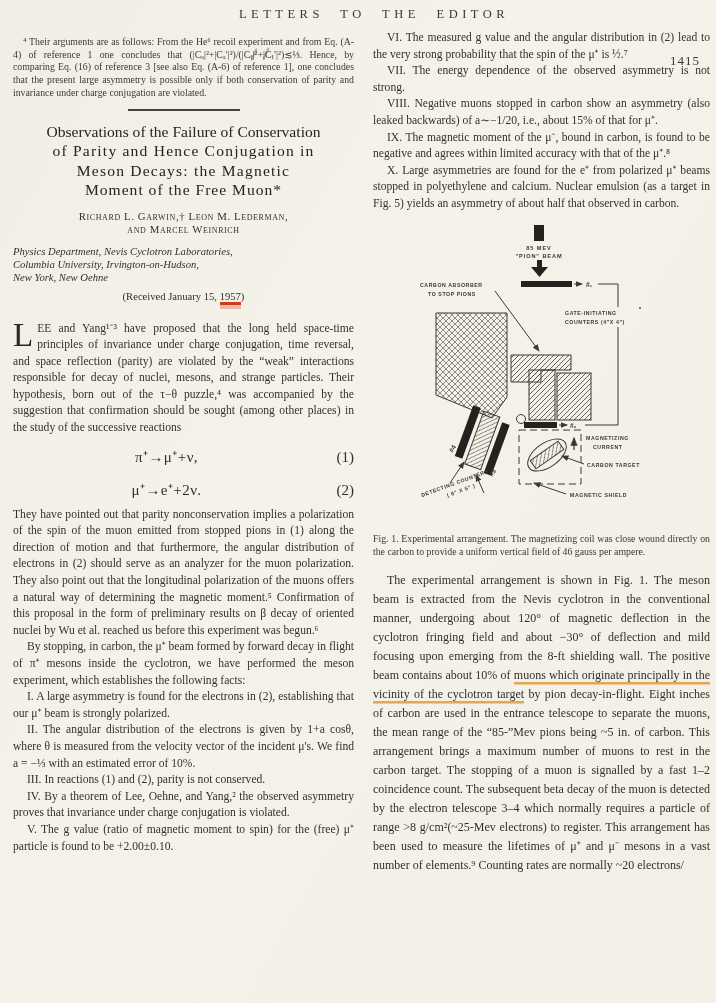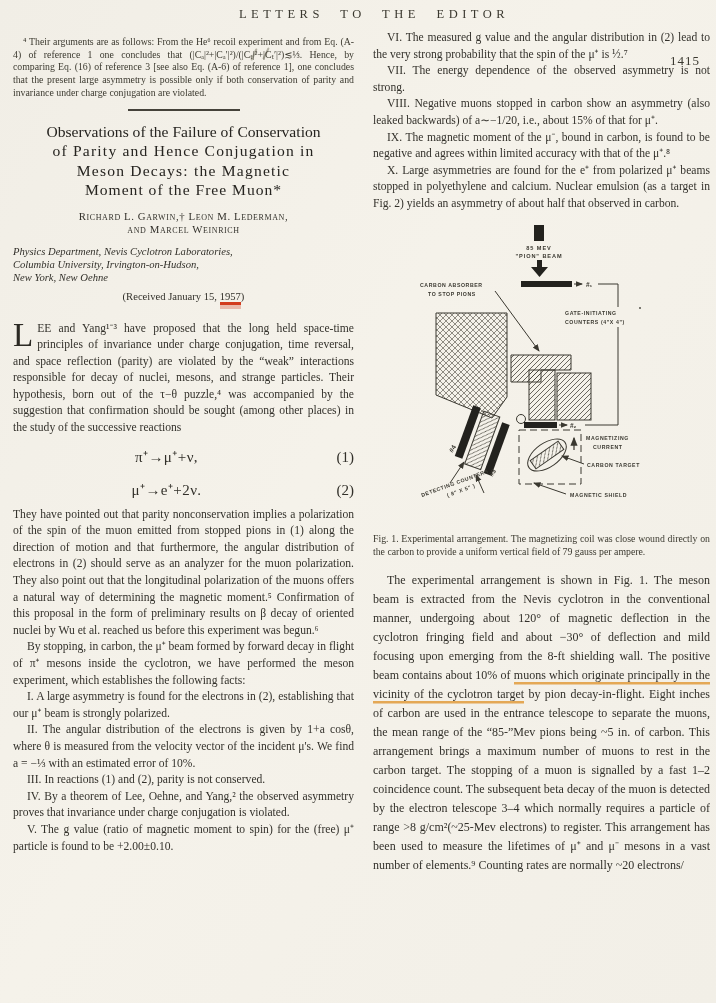--- a/index.html
+++ b/index.html
@@ -96,21 +96,21 @@
   <p class="body-text">III. In reactions (1) and (2), parity is not conserved.</p>
   <p class="body-text">IV. By a theorem of Lee, Oehne, and Yang,² the observed asymmetry proves that invariance under charge conjugation is violated.</p>
   <p class="body-text">V. The g value (ratio of magnetic moment to spin) for the (free) μ⁺ particle is found to be +2.00±0.10.</p>
 </div>
 
 <div class="col col-right">
   <p class="body-text">VI. The measured g value and the angular distribution in (2) lead to the very strong probability that the spin of the μ⁺ is ½.⁷</p>
   <p class="body-text">VII. The energy dependence of the observed asymmetry is not strong.</p>
   <p class="body-text">VIII. Negative muons stopped in carbon show an asymmetry (also leaked backwards) of a∼−1/20, i.e., about 15% of that for μ⁺.</p>
   <p class="body-text">IX. The magnetic moment of the μ⁻, bound in carbon, is found to be negative and agrees within limited accuracy with that of the μ⁺.⁸</p>
-  <p class="body-text">X. Large asymmetries are found for the e⁺ from polarized μ⁺ beams stopped in polyethylene and calcium. Nuclear emulsion (as a target in Fig. 2) yields an asymmetry of about half that observed in carbon.</p>
+  <p class="body-text">X. Large asymmetries are found for the e⁺ from polarized μ⁺ beams stopped in polyethylene and calcium. Nuclear emulsion (as a target in Fig. 5) yields an asymmetry of about half that observed in carbon.</p>
 
   <div class="figure-wrap">
   <svg viewBox="0 0 336 296" width="336" height="296">
     <defs>
       <pattern id="cross6" width="6" height="6" patternUnits="userSpaceOnUse">
         <path d="M0 0 L6 6 M6 0 L0 6" stroke="#4a473d" stroke-width="0.6"></path>
       </pattern>
       <pattern id="diag5" width="5" height="5" patternUnits="userSpaceOnUse">
         <path d="M0 5 L5 0" stroke="#45423a" stroke-width="0.8"></path>
       </pattern>
@@ -173,15 +173,15 @@
     <text class="fig-num" x="114" y="250" transform="rotate(-55 118 247)">#3</text>
     <line x1="76" y1="258" x2="90" y2="237" stroke="#3a3830" stroke-width="1" marker-end="url(#ah)"></line>
     <line x1="110" y1="268" x2="102" y2="250" stroke="#3a3830" stroke-width="1" marker-end="url(#ah)"></line>
     <g transform="translate(48,272) rotate(-20)">
       <text class="fig-label-s" x="0" y="0">DETECTING COUNTERS</text>
       <text class="fig-label-s" x="24" y="9">( 8" X 5" )</text>
     </g>
   </svg>
   </div>
 
-  <p class="caption">Fig. 1. Experimental arrangement. The magnetizing coil was close wound directly on the carbon to provide a uniform vertical field of 79 gauss per ampere.</p>
+  <p class="caption">Fig. 1. Experimental arrangement. The magnetizing coil was close wound directly on the carbon to provide a uniform vertical field of 46 gauss per ampere.</p>
   <p class="final-para"><span>The experimental arrangement is shown in Fig. 1. The meson beam is extracted from the Nevis cyclotron in the conventional manner, undergoing about 120° of magnetic deflection in the cyclotron fringing field and about −30° of deflection and mild focusing upon emerging from the 8-ft shielding wall. The positive beam contains about 10% of </span><span class="hl-underline">muons which originate principally in the vicinity of the cyclotron target</span><span> by pion decay-in-flight. Eight inches of carbon are used in the entrance telescope to separate the muons, the mean range of the “85-”Mev pions being ~5 in. of carbon. This arrangement brings a maximum number of muons to rest in the carbon target. The stopping of a muon is signalled by a fast 1–2 coincidence count. The subsequent beta decay of the muon is detected by the electron telescope 3–4 which normally requires a particle of range &gt;8 g/cm²(~25-Mev electrons) to register. This arrangement has been used to measure the lifetimes of μ⁺ and μ⁻ mesons in a vast number of elements.⁹ Counting rates are normally ~20 electrons/</span></p>
 </div>
 
 </body></html>

